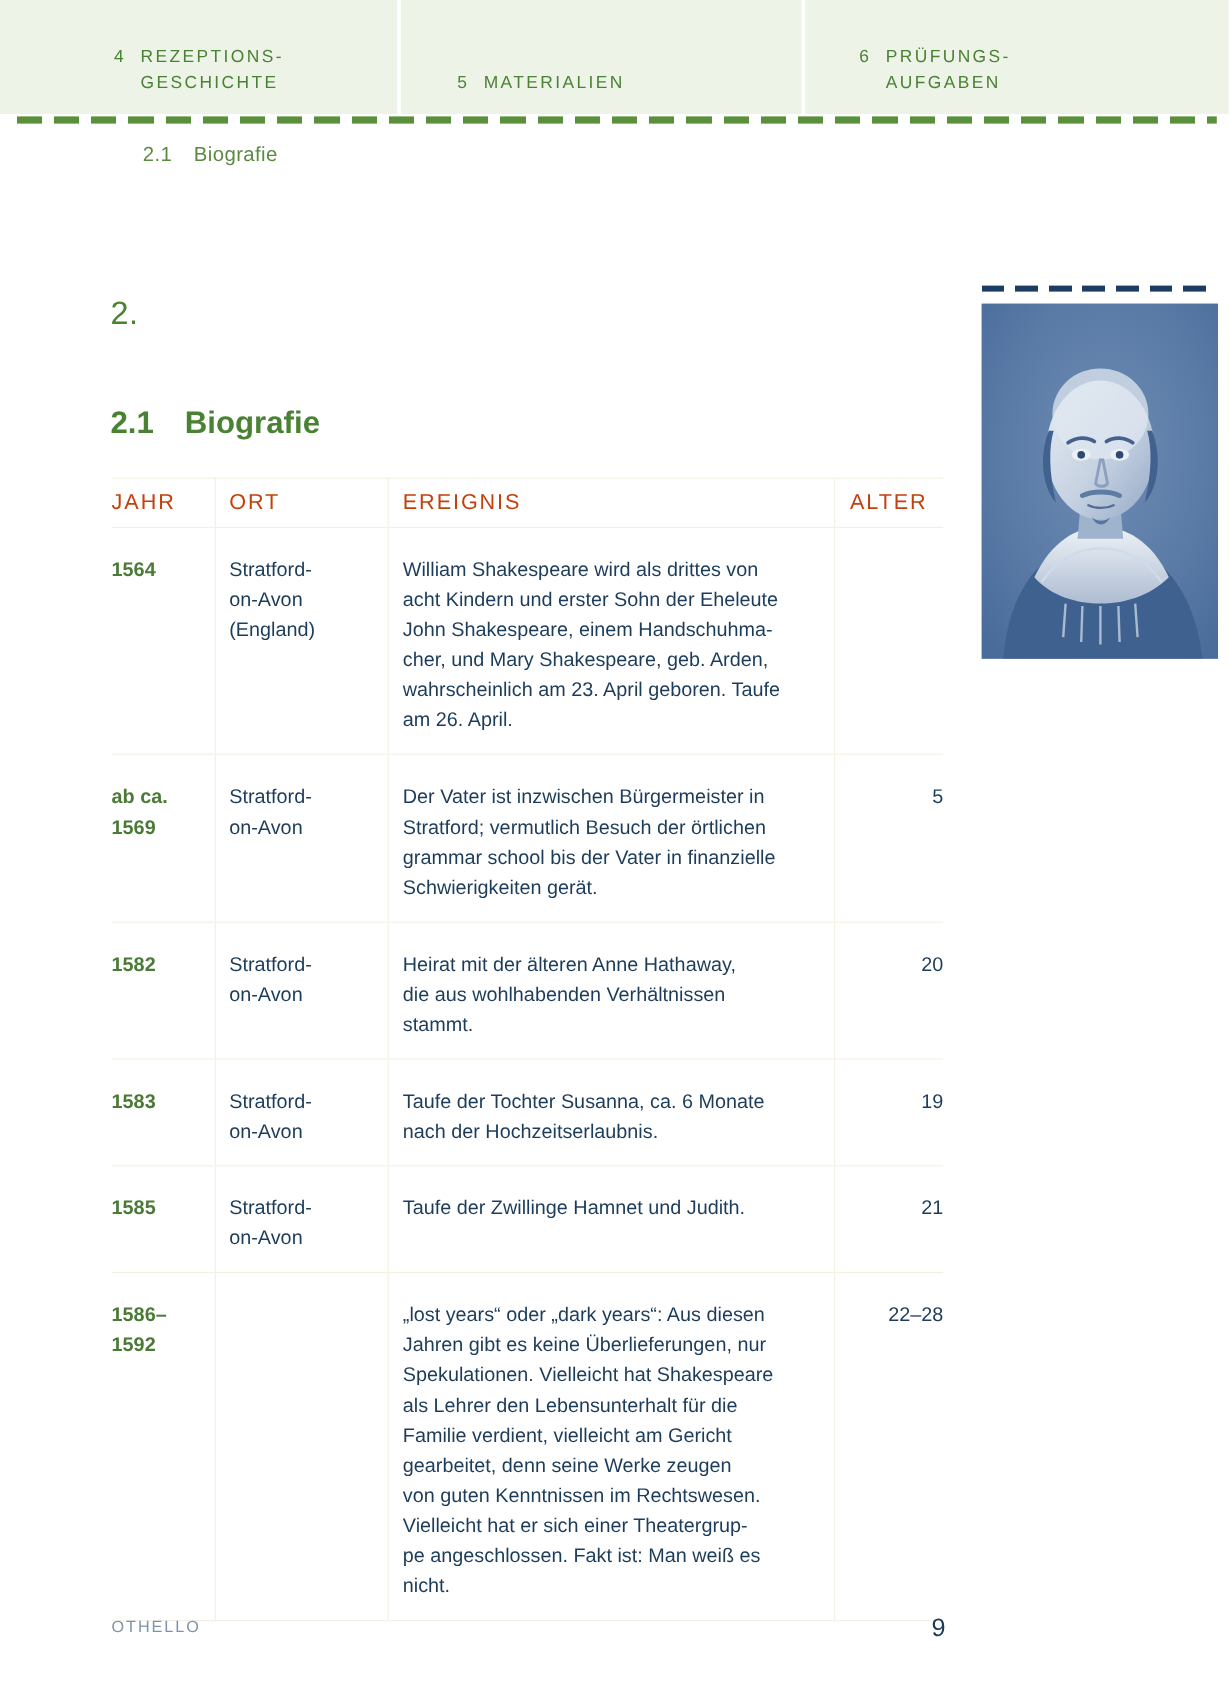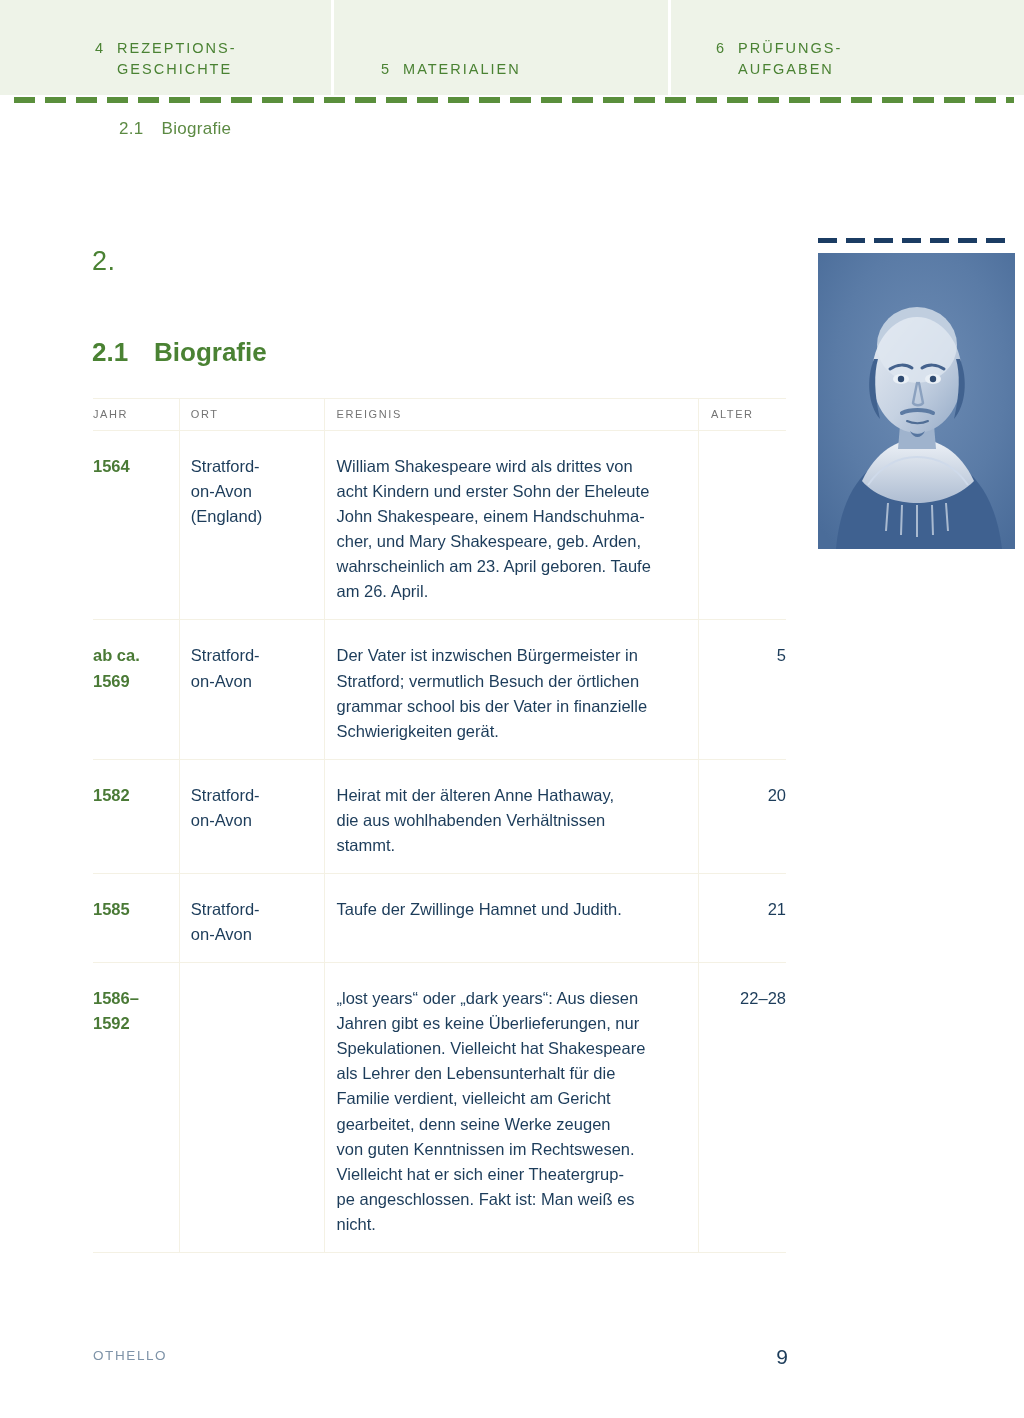--- a/index.html
+++ b/index.html
@@ -115,24 +115,24 @@
     position: absolute;
     left: 93px; top: 398px;
     width: 693px;
     border-collapse: collapse;
   }
   .bio-table th, .bio-table td {
     vertical-align: top;
     padding: 0;
   }
   .bio-table thead th {
-    font-size: 11px;
+    font-size: 18px;
     font-weight: normal;
     letter-spacing: 1.6px;
-    color: #737373;
+    color: #c2410c;
     text-align: left;
     padding: 9px 0 10px 0;
     border-bottom: 1.5px solid #f4f1e4;
     border-top: 1.5px solid #f4f1e4;
   }
   .bio-table tbody td {
     font-size: 16.5px;
     line-height: 1.52;
     color: #1c3c5a;
     padding: 23px 0 15px 0;
@@ -289,20 +289,28 @@
     <tr>
       <td class="col-jahr"><span class="jahr">1582</span></td>
       <td class="col-ort"><span class="cellwrap">Stratford-
 on-Avon</span></td>
       <td class="col-ereig"><span class="cellwrap">Heirat mit der älteren Anne Hathaway,
 die aus wohlhabenden Verhältnissen
 stammt.</span></td>
       <td class="col-alter"><span>20</span></td>
     </tr>
     <tr>
+      <td class="col-jahr"><span class="jahr">1583</span></td>
+      <td class="col-ort"><span class="cellwrap">Stratford-
+on-Avon</span></td>
+      <td class="col-ereig"><span class="cellwrap">Taufe der Tochter Susanna, ca. 6 Monate
+nach der Hochzeitserlaubnis.</span></td>
+      <td class="col-alter"><span>19</span></td>
+    </tr>
+    <tr>
       <td class="col-jahr"><span class="jahr">1585</span></td>
       <td class="col-ort"><span class="cellwrap">Stratford-
 on-Avon</span></td>
       <td class="col-ereig"><span class="cellwrap">Taufe der Zwillinge Hamnet und Judith.</span></td>
       <td class="col-alter"><span>21</span></td>
     </tr>
     <tr>
       <td class="col-jahr"><span class="jahr">1586–
 1592</span></td>
       <td class="col-ort"><span class="cellwrap"></span></td>

